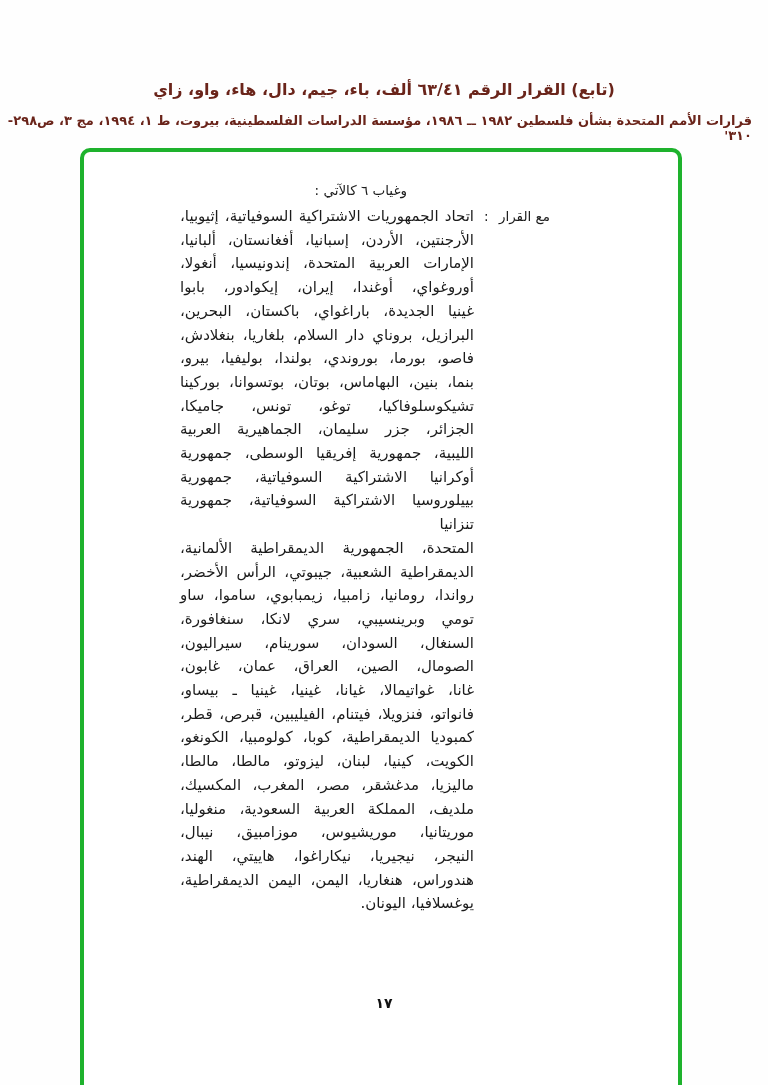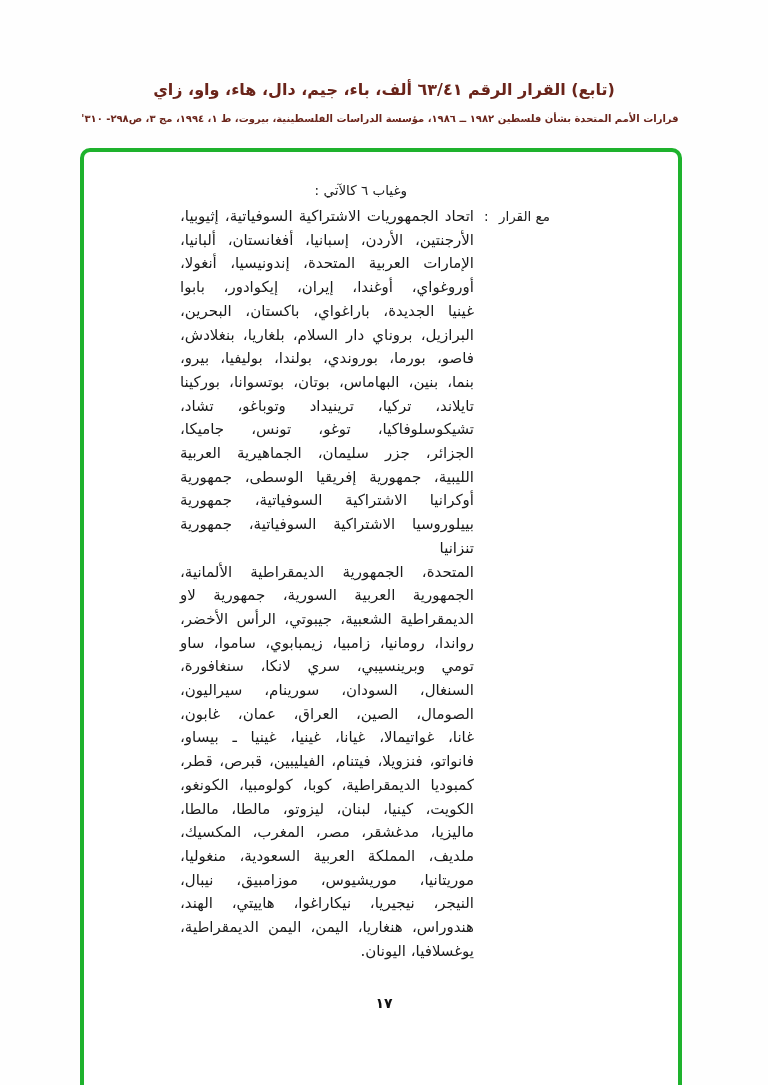--- a/index.html
+++ b/index.html
@@ -24,23 +24,23 @@
     text-align: center;
     font-size: 16px;
     font-weight: bold;
     color: var(--heading-color, #6a241a);
     direction: rtl;
   }
   .subtitle {
     position: absolute;
     top: 113px;
     left: 0;
-    right: 8px;
-    text-align: center;
-    font-size: 10px;
+    right: 16px;
+    text-align: right;
+    font-size: 13px;
     font-weight: bold;
     color: var(--heading-color, #6a241a);
     direction: rtl;
     letter-spacing: 0px;
   }
   .green-box {
     position: absolute;
     top: 148px;
     left: 80px;
     width: 602px;
@@ -119,28 +119,26 @@
       </div>
       <div class="country-lines">
           <div class="country-line">اتحاد الجمهوريات الاشتراكية السوفياتية، إثيوبيا،</div>
           <div class="country-line">الأرجنتين، الأردن، إسبانيا، أفغانستان، ألبانيا،</div>
           <div class="country-line">الإمارات العربية المتحدة، إندونيسيا، أنغولا،</div>
           <div class="country-line">أوروغواي، أوغندا، إيران، إيكوادور، بابوا</div>
           <div class="country-line">غينيا الجديدة، باراغواي، باكستان، البحرين،</div>
           <div class="country-line">البرازيل، بروناي دار السلام، بلغاريا، بنغلادش،</div>
           <div class="country-line">فاصو، بورما، بوروندي، بولندا، بوليفيا، بيرو،</div>
           <div class="country-line">بنما، بنين، البهاماس، بوتان، بوتسوانا، بوركينا</div>
-          <div class="country-line">تايلاند، تركيا، ترينيداد وتوباغو، تشاد،</div>
           <div class="country-line">تشيكوسلوفاكيا، توغو، تونس، جاميكا،</div>
           <div class="country-line">الجزائر، جزر سليمان، الجماهيرية العربية</div>
           <div class="country-line">الليبية، جمهورية إفريقيا الوسطى، جمهورية</div>
           <div class="country-line">أوكرانيا الاشتراكية السوفياتية، جمهورية</div>
           <div class="country-line">بييلوروسيا الاشتراكية السوفياتية، جمهورية تنزانيا</div>
           <div class="country-line">المتحدة، الجمهورية الديمقراطية الألمانية،</div>
-          <div class="country-line">الجمهورية العربية السورية، جمهورية لاو</div>
           <div class="country-line">الديمقراطية الشعبية، جيبوتي، الرأس الأخضر،</div>
           <div class="country-line">رواندا، رومانيا، زامبيا، زيمبابوي، ساموا، ساو</div>
           <div class="country-line">تومي وبرينسيبي، سري لانكا، سنغافورة،</div>
           <div class="country-line">السنغال، السودان، سورينام، سيراليون،</div>
           <div class="country-line">الصومال، الصين، العراق، عمان، غابون،</div>
           <div class="country-line">غانا، غواتيمالا، غيانا، غينيا، غينيا ـ بيساو،</div>
           <div class="country-line">فانواتو، فنزويلا، فيتنام، الفيليبين، قبرص، قطر،</div>
           <div class="country-line">كمبوديا الديمقراطية، كوبا، كولومبيا، الكونغو،</div>
           <div class="country-line">الكويت، كينيا، لبنان، ليزوتو، مالطا، مالطا،</div>
           <div class="country-line">ماليزيا، مدغشقر، مصر، المغرب، المكسيك،</div>

